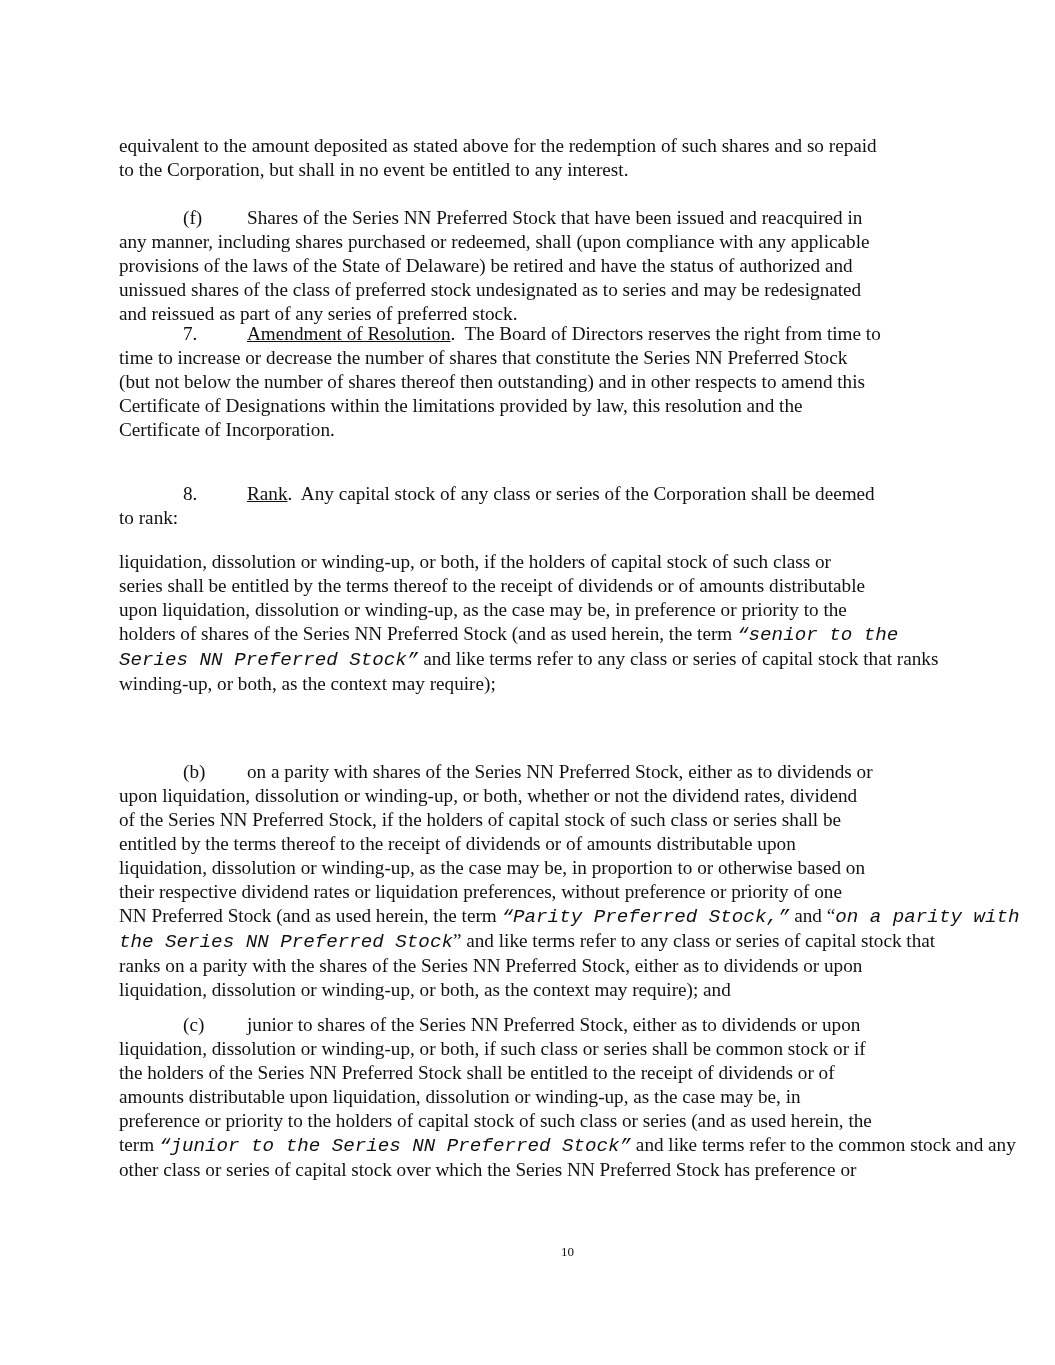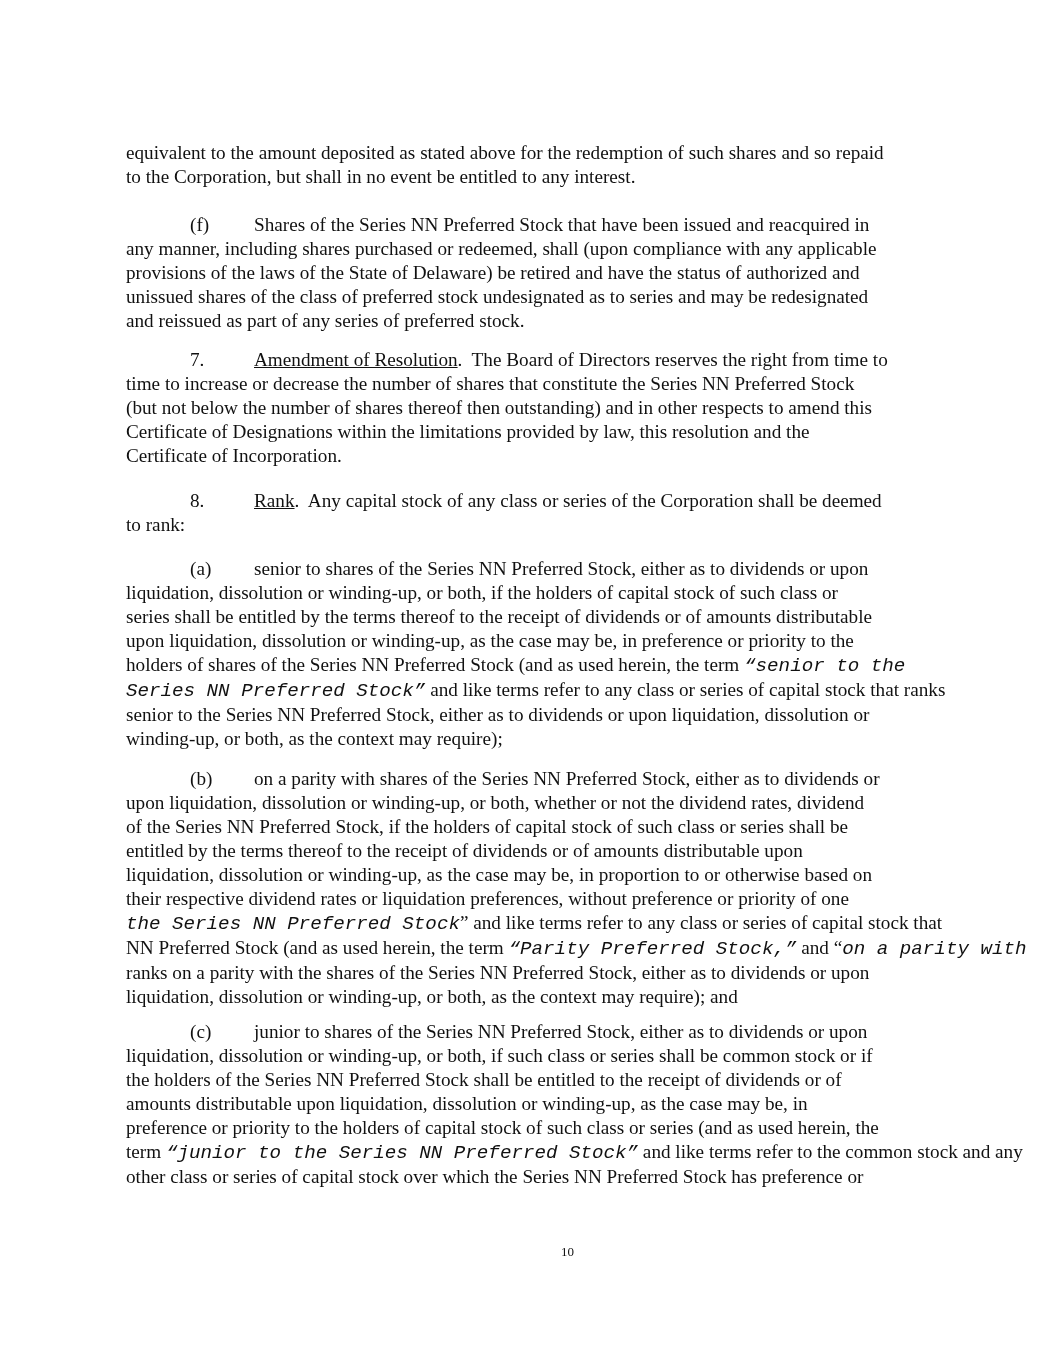--- a/index.html
+++ b/index.html
@@ -1,21 +1,21 @@
 <!DOCTYPE html>
 <html><head>
 <meta charset="utf-8">
 <style>
   html, body { margin: 0; padding: 0; background: #ffffff; }
   body { width: 1055px; height: 1365px; position: relative; overflow: hidden; }
   .page {
     position: absolute; left: 0; top: 0; width: 1055px; height: 1365px; background: #fff;
     font-family: "Liberation Serif", serif; color: #111; font-size: 19.2px; line-height: 24px;
   }
-  .para { position: absolute; left: 110px; width: 830px; margin: 16px; }
+  .para { position: absolute; left: 110px; width: 830px; margin: 9px; }
   .line { display: block; white-space: nowrap; }
   .indent { display: inline-block; width: 128px; padding-left: 64px; box-sizing: border-box; }
   .u { text-decoration: underline; }
   .i { font-style: italic; font-family: Liberation Mono, monospace; }
   .pagenum { position: absolute; left: 0; width: 1055px; top: 1244px; text-align: center; font-size: 13px; line-height: 16px; padding-left: 40px; }
 </style>
 </head>
 <body>
 
 <div class="page">
@@ -26,53 +26,51 @@
   </p>
 
   <p class="para" style="top:197px">
     <span class="line"><span class="indent">(f)</span><span>Shares of the Series NN Preferred Stock that have been issued and reacquired in</span></span>
     <span class="line">any manner, including shares purchased or redeemed, shall (upon compliance with any applicable</span>
     <span class="line">provisions of the laws of the State of Delaware) be retired and have the status of authorized and</span>
     <span class="line">unissued shares of the class of preferred stock undesignated as to series and may be redesignated</span>
     <span class="line">and reissued as part of any series of preferred stock.</span>
   </p>
 
-  <p class="para" style="top:332px">
+  <p class="para" style="top:313px">
     <span class="line"><span class="indent">7.</span><span class="u">Amendment of Resolution</span><span>.</span><span style="white-space:pre">  The Board of Directors reserves the right from time to</span></span>
     <span class="line">time to increase or decrease the number of shares that constitute the Series NN Preferred Stock</span>
     <span class="line">(but not below the number of shares thereof then outstanding) and in other respects to amend this</span>
     <span class="line">Certificate of Designations within the limitations provided by law, this resolution and the</span>
     <span class="line">Certificate of Incorporation.</span>
   </p>
 
   <p class="para" style="top:473px">
     <span class="line"><span class="indent">8.</span><span class="u">Rank</span><span>.</span><span style="white-space:pre">  Any capital stock of any class or series of the Corporation shall be deemed</span></span>
     <span class="line">to rank:</span>
   </p>
 
   <p class="para" style="top:541px">
-    <span class="line"><span class="indent">(a)</span><span>senior to shares of the Series NN Preferred Stock, either as to dividends or upon</span></span>
     <span class="line">liquidation, dissolution or winding-up, or both, if the holders of capital stock of such class or</span>
     <span class="line">series shall be entitled by the terms thereof to the receipt of dividends or of amounts distributable</span>
     <span class="line">upon liquidation, dissolution or winding-up, as the case may be, in preference or priority to the</span>
     <span class="line"><span style="white-space:pre">holders of shares of the Series NN Preferred Stock (and as used herein, the term </span><span class="i">“senior to the</span></span>
     <span class="line"><span class="i">Series NN Preferred Stock”</span><span style="white-space:pre"> and like terms refer to any class or series of capital stock that ranks</span></span>
-    <span class="line">senior to the Series NN Preferred Stock, either as to dividends or upon liquidation, dissolution or</span>
     <span class="line">winding-up, or both, as the context may require);</span>
   </p>
 
   <p class="para" style="top:751px">
     <span class="line"><span class="indent">(b)</span><span>on a parity with shares of the Series NN Preferred Stock, either as to dividends or</span></span>
     <span class="line">upon liquidation, dissolution or winding-up, or both, whether or not the dividend rates, dividend</span>
     <span class="line">of the Series NN Preferred Stock, if the holders of capital stock of such class or series shall be</span>
     <span class="line">entitled by the terms thereof to the receipt of dividends or of amounts distributable upon</span>
     <span class="line">liquidation, dissolution or winding-up, as the case may be, in proportion to or otherwise based on</span>
     <span class="line">their respective dividend rates or liquidation preferences, without preference or priority of one</span>
+    <span class="line"><span style="white-space:pre">NN Preferred Stock (and as used herein, the term </span><span class="i">“Parity Preferred Stock,”</span><span style="white-space:pre"> and “</span><span class="i">on a parity with</span></span>
     <span class="line"><span class="i">the Series NN Preferred Stock</span><span style="white-space:pre">” and like terms refer to any class or series of capital stock that</span></span>
-    <span class="line"><span style="white-space:pre">NN Preferred Stock (and as used herein, the term </span><span class="i">“Parity Preferred Stock,”</span><span style="white-space:pre"> and “</span><span class="i">on a parity with</span></span>
     <span class="line">ranks on a parity with the shares of the Series NN Preferred Stock, either as to dividends or upon</span>
     <span class="line">liquidation, dissolution or winding-up, or both, as the context may require); and</span>
   </p>
 
   <p class="para" style="top:1004px">
     <span class="line"><span class="indent">(c)</span><span>junior to shares of the Series NN Preferred Stock, either as to dividends or upon</span></span>
     <span class="line">liquidation, dissolution or winding-up, or both, if such class or series shall be common stock or if</span>
     <span class="line">the holders of the Series NN Preferred Stock shall be entitled to the receipt of dividends or of</span>
     <span class="line">amounts distributable upon liquidation, dissolution or winding-up, as the case may be, in</span>
     <span class="line">preference or priority to the holders of capital stock of such class or series (and as used herein, the</span>

